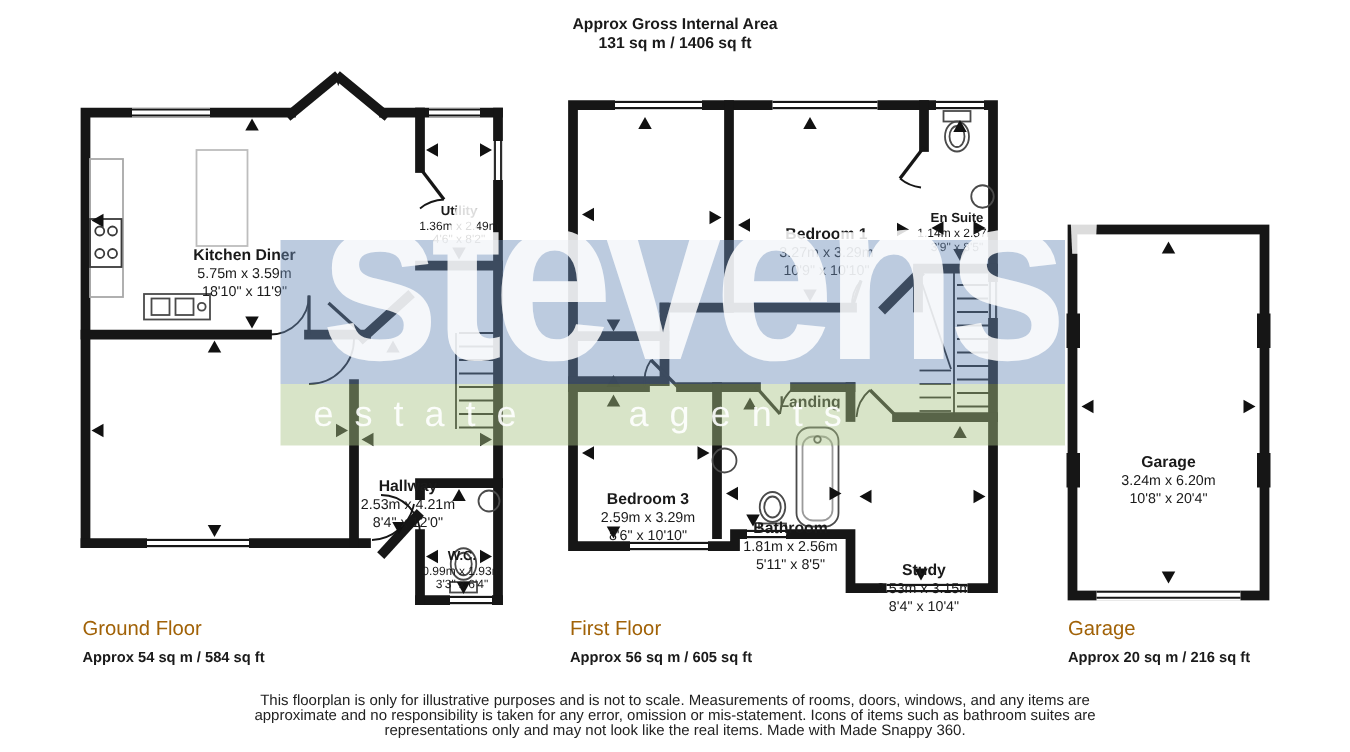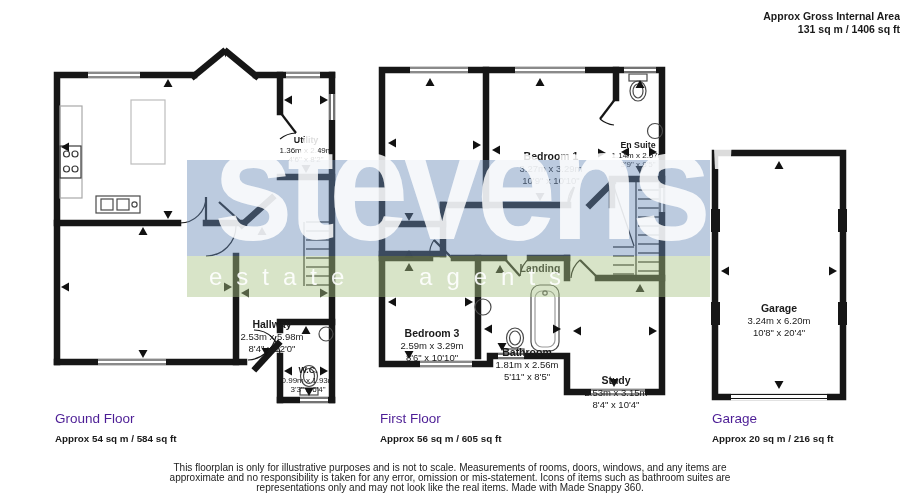--- a/index.html
+++ b/index.html
@@ -1,29 +1,29 @@
 <!DOCTYPE html>
 <html><head>
 <meta charset="utf-8">
 <style>
   html,body{margin:0;padding:0;background:#fff;}
   #canvas{position:relative;width:900px;height:501px;background:#fff;overflow:hidden;
           font-family:"Liberation Sans", sans-serif;color:#1a1a1a;}
-  .hdr{position:absolute;left:0;top:10px;width:100%;text-align:right;
+  .hdr{position:absolute;left:0;top:10px;width:100%;text-align:center;
        font-size:10.5px;font-weight:bold;line-height:13px;}
   .hdr .l2{font-weight:bold;}
   svg{position:absolute;left:0;top:0;}
   .room-label{position:absolute;transform:translateX(-50%);text-align:center;white-space:nowrap;z-index:3;}
   .rname{font-weight:bold;font-size:10.5px;line-height:13px;margin-top:40px;}
   .rdim{font-size:9.5px;line-height:12px;}
   .small .rname{font-size:8.8px;line-height:10.5px;}
   .small .rdim{font-size:8px;line-height:9.5px;}
   .plain .rname{font-weight:bold;font-size:10.5px;}
   .floor-caption{position:absolute;z-index:3;}
-  .floor-title{font-size:13.5px;color:#4c1d95;line-height:16px;}
+  .floor-title{font-size:13.5px;color:#a16207;line-height:16px;}
   .floor-area{font-size:9.8px;font-weight:bold;margin-top:6px;}
   .disclaimer{position:absolute;left:50%;transform:translateX(-50%);top:463px;width:600px;
               text-align:center;font-size:10px;line-height:10px;color:#222;z-index:3;}
   
   #watermark{position:absolute;left:0;top:0;width:900px;height:430px;z-index:5;pointer-events:none;}
   .wm-band-blue{position:absolute;left:187px;top:160px;width:523px;height:96px;}
   .wm-band-green{position:absolute;left:187px;top:256px;width:523px;height:41px;}
   .wm-name{position:absolute;left:187px;top:104px;width:523px;text-align:center;
            font-size:160px;font-weight:bold;line-height:1;letter-spacing:-7px;
            color:rgba(255,255,255,0.85);transform:scaleX(0.9);transform-origin:50% 50%;}
@@ -308,28 +308,33 @@
       </g>
       <g fill="#111" stroke="none">
         <path d="M779,161 l-4.5,8 h9 z"></path>
           <path d="M779,389 l-4.5,-8 h9 z"></path>
         <path d="M721,271 l8,-4.5 v9 z"></path>
           <path d="M837,271 l-8,-4.5 v9 z"></path>
       </g>
     </g>
   </svg>
 
+  <div class="room-label" style="left:163px;top:124px">
+    <div class="rname">Kitchen Diner</div>
+    <div class="rdim">5.75m x 3.59m</div>
+    <div class="rdim">18'10" x 11'9"</div>
+  </div>
   <div class="room-label small" style="left:306px;top:95px">
     <div class="rname">Utility</div>
     <div class="rdim">1.36m x 2.49m</div>
     <div class="rdim">4'6" x 8'2"</div>
   </div>
   <div class="room-label" style="left:272px;top:278px">
     <div class="rname">Hallway</div>
-    <div class="rdim">2.53m x 5.98m</div>
+    <div class="rdim">2.53m x 4.21m</div>
     <div class="rdim">8'4" x 12'0"</div>
   </div>
   <div class="room-label small" style="left:308px;top:325px">
     <div class="rname">W.C.</div>
     <div class="rdim">0.99m x 1.93m</div>
     <div class="rdim">3'3" x 6'4"</div>
   </div>
   <div class="room-label" style="left:551px;top:110px">
     <div class="rname">Bedroom 1</div>
     <div class="rdim">3.27m x 3.29m</div>

